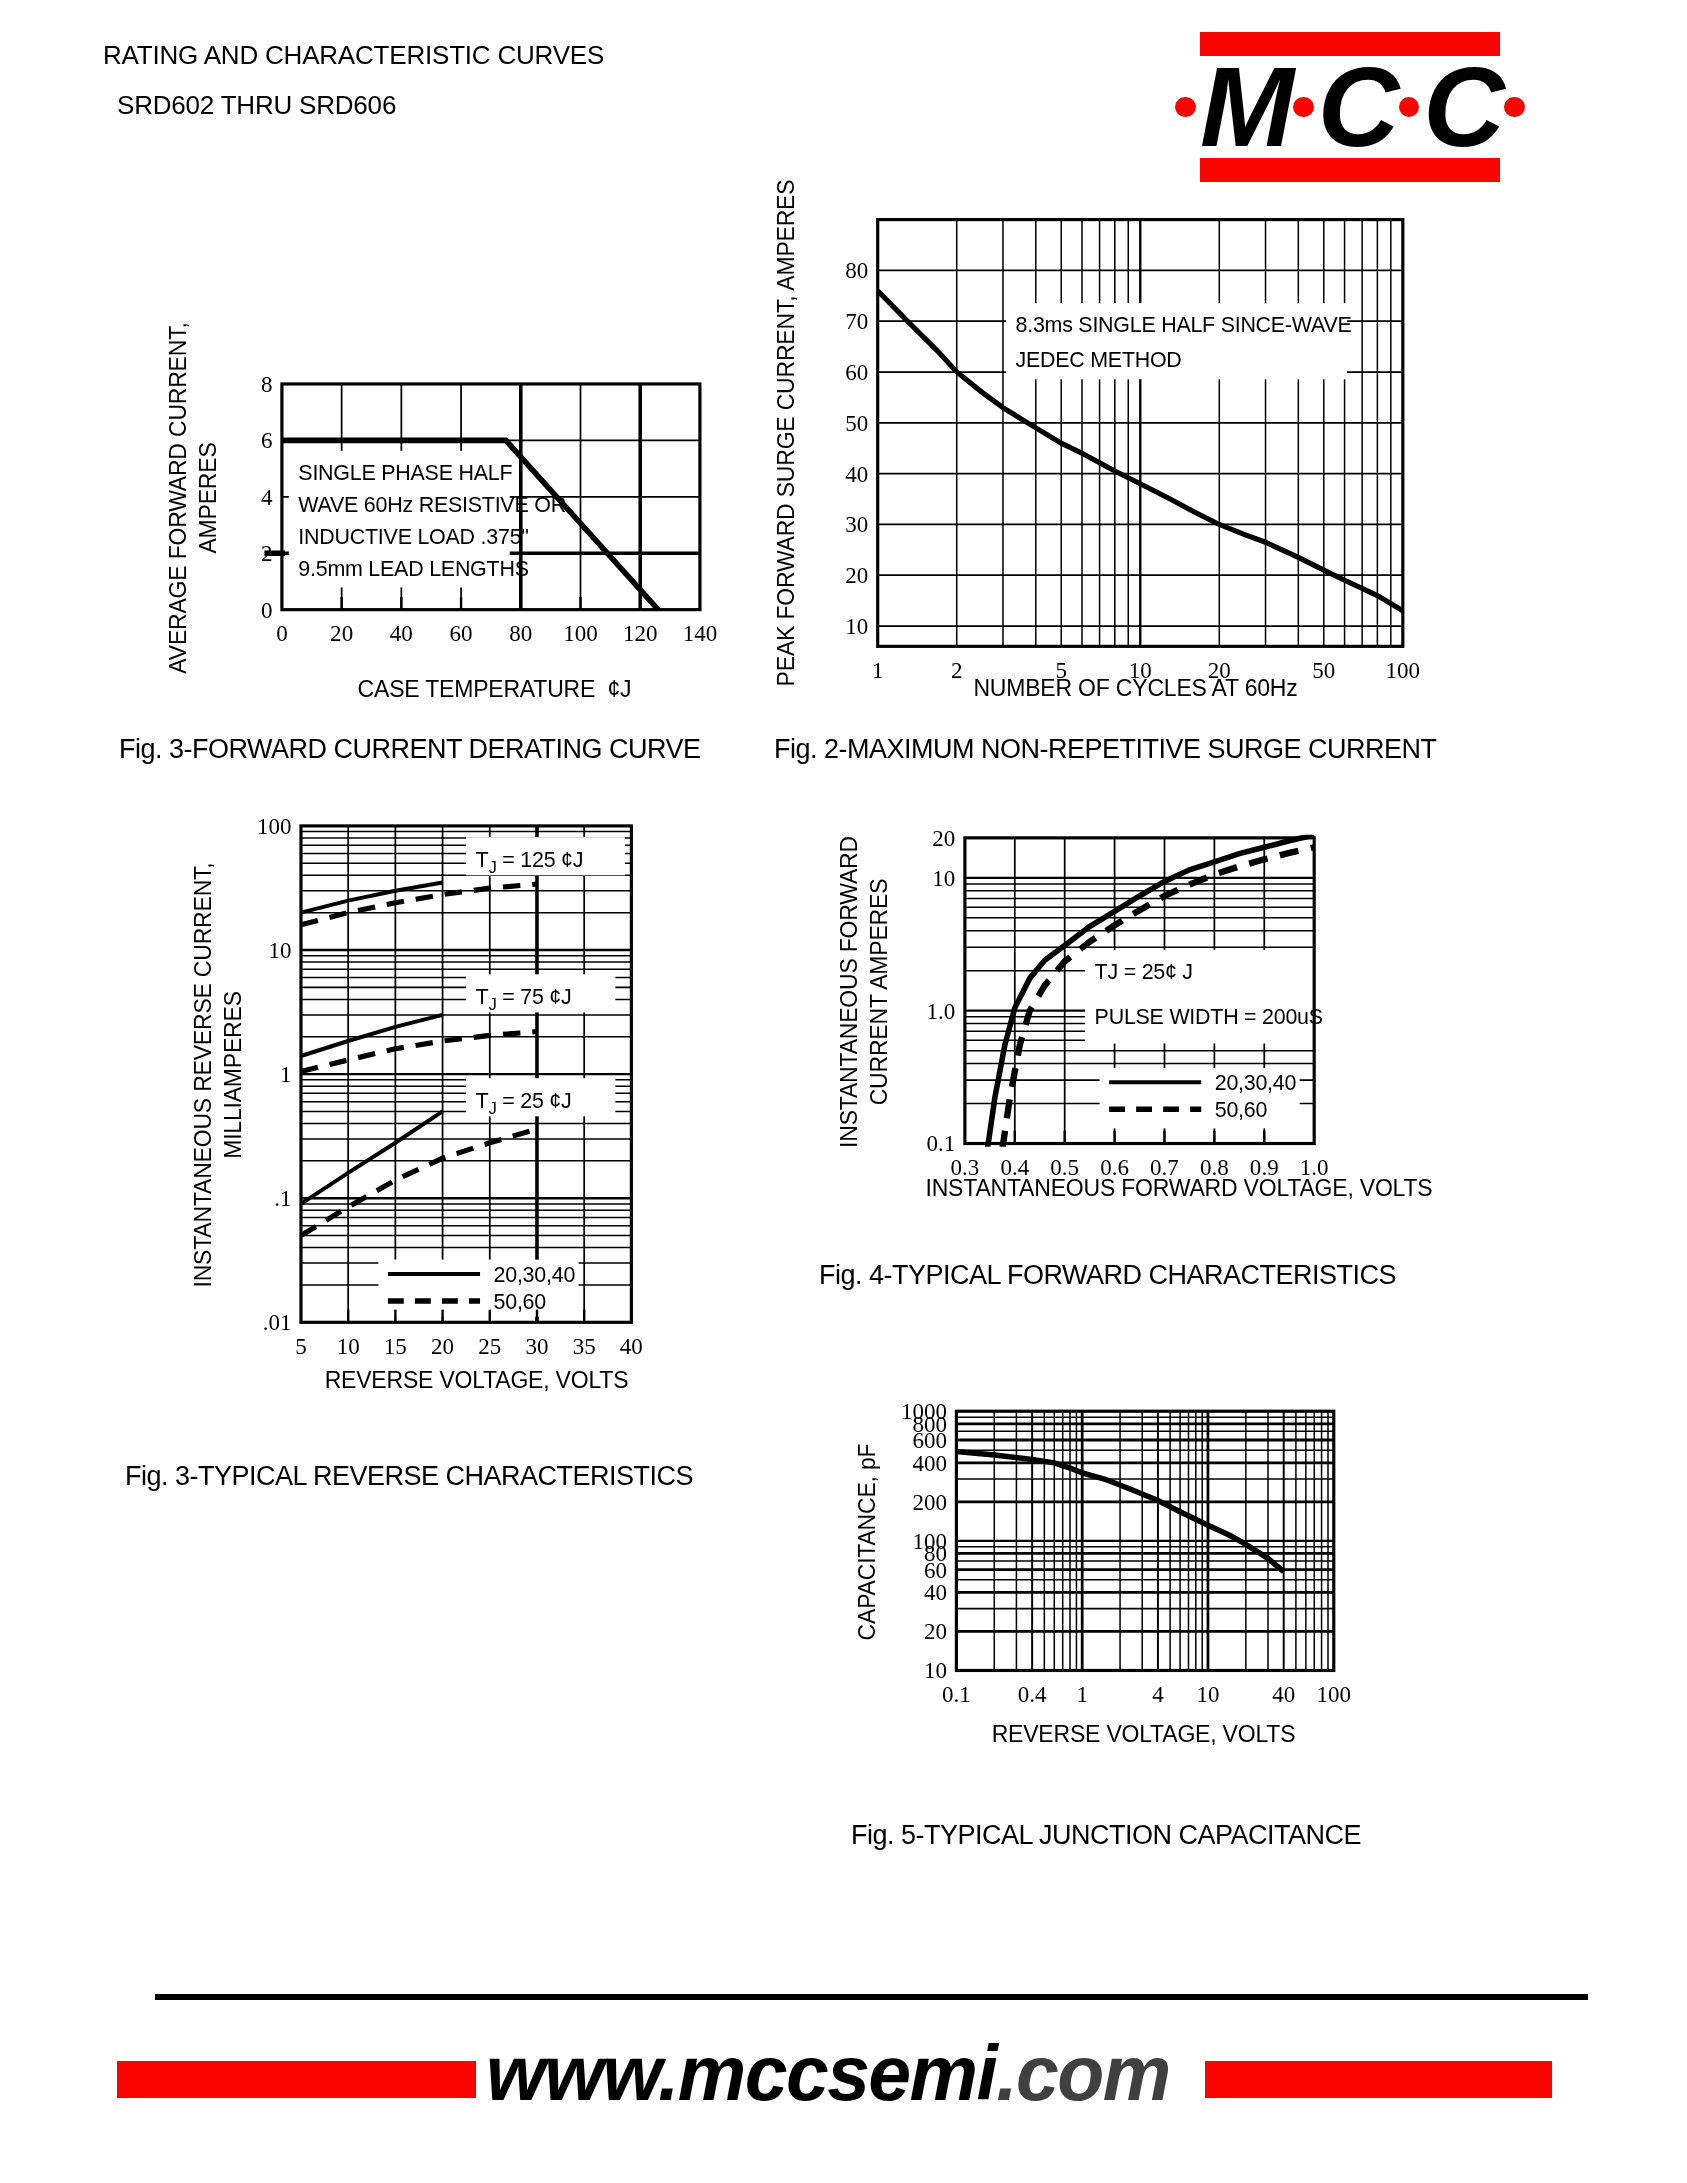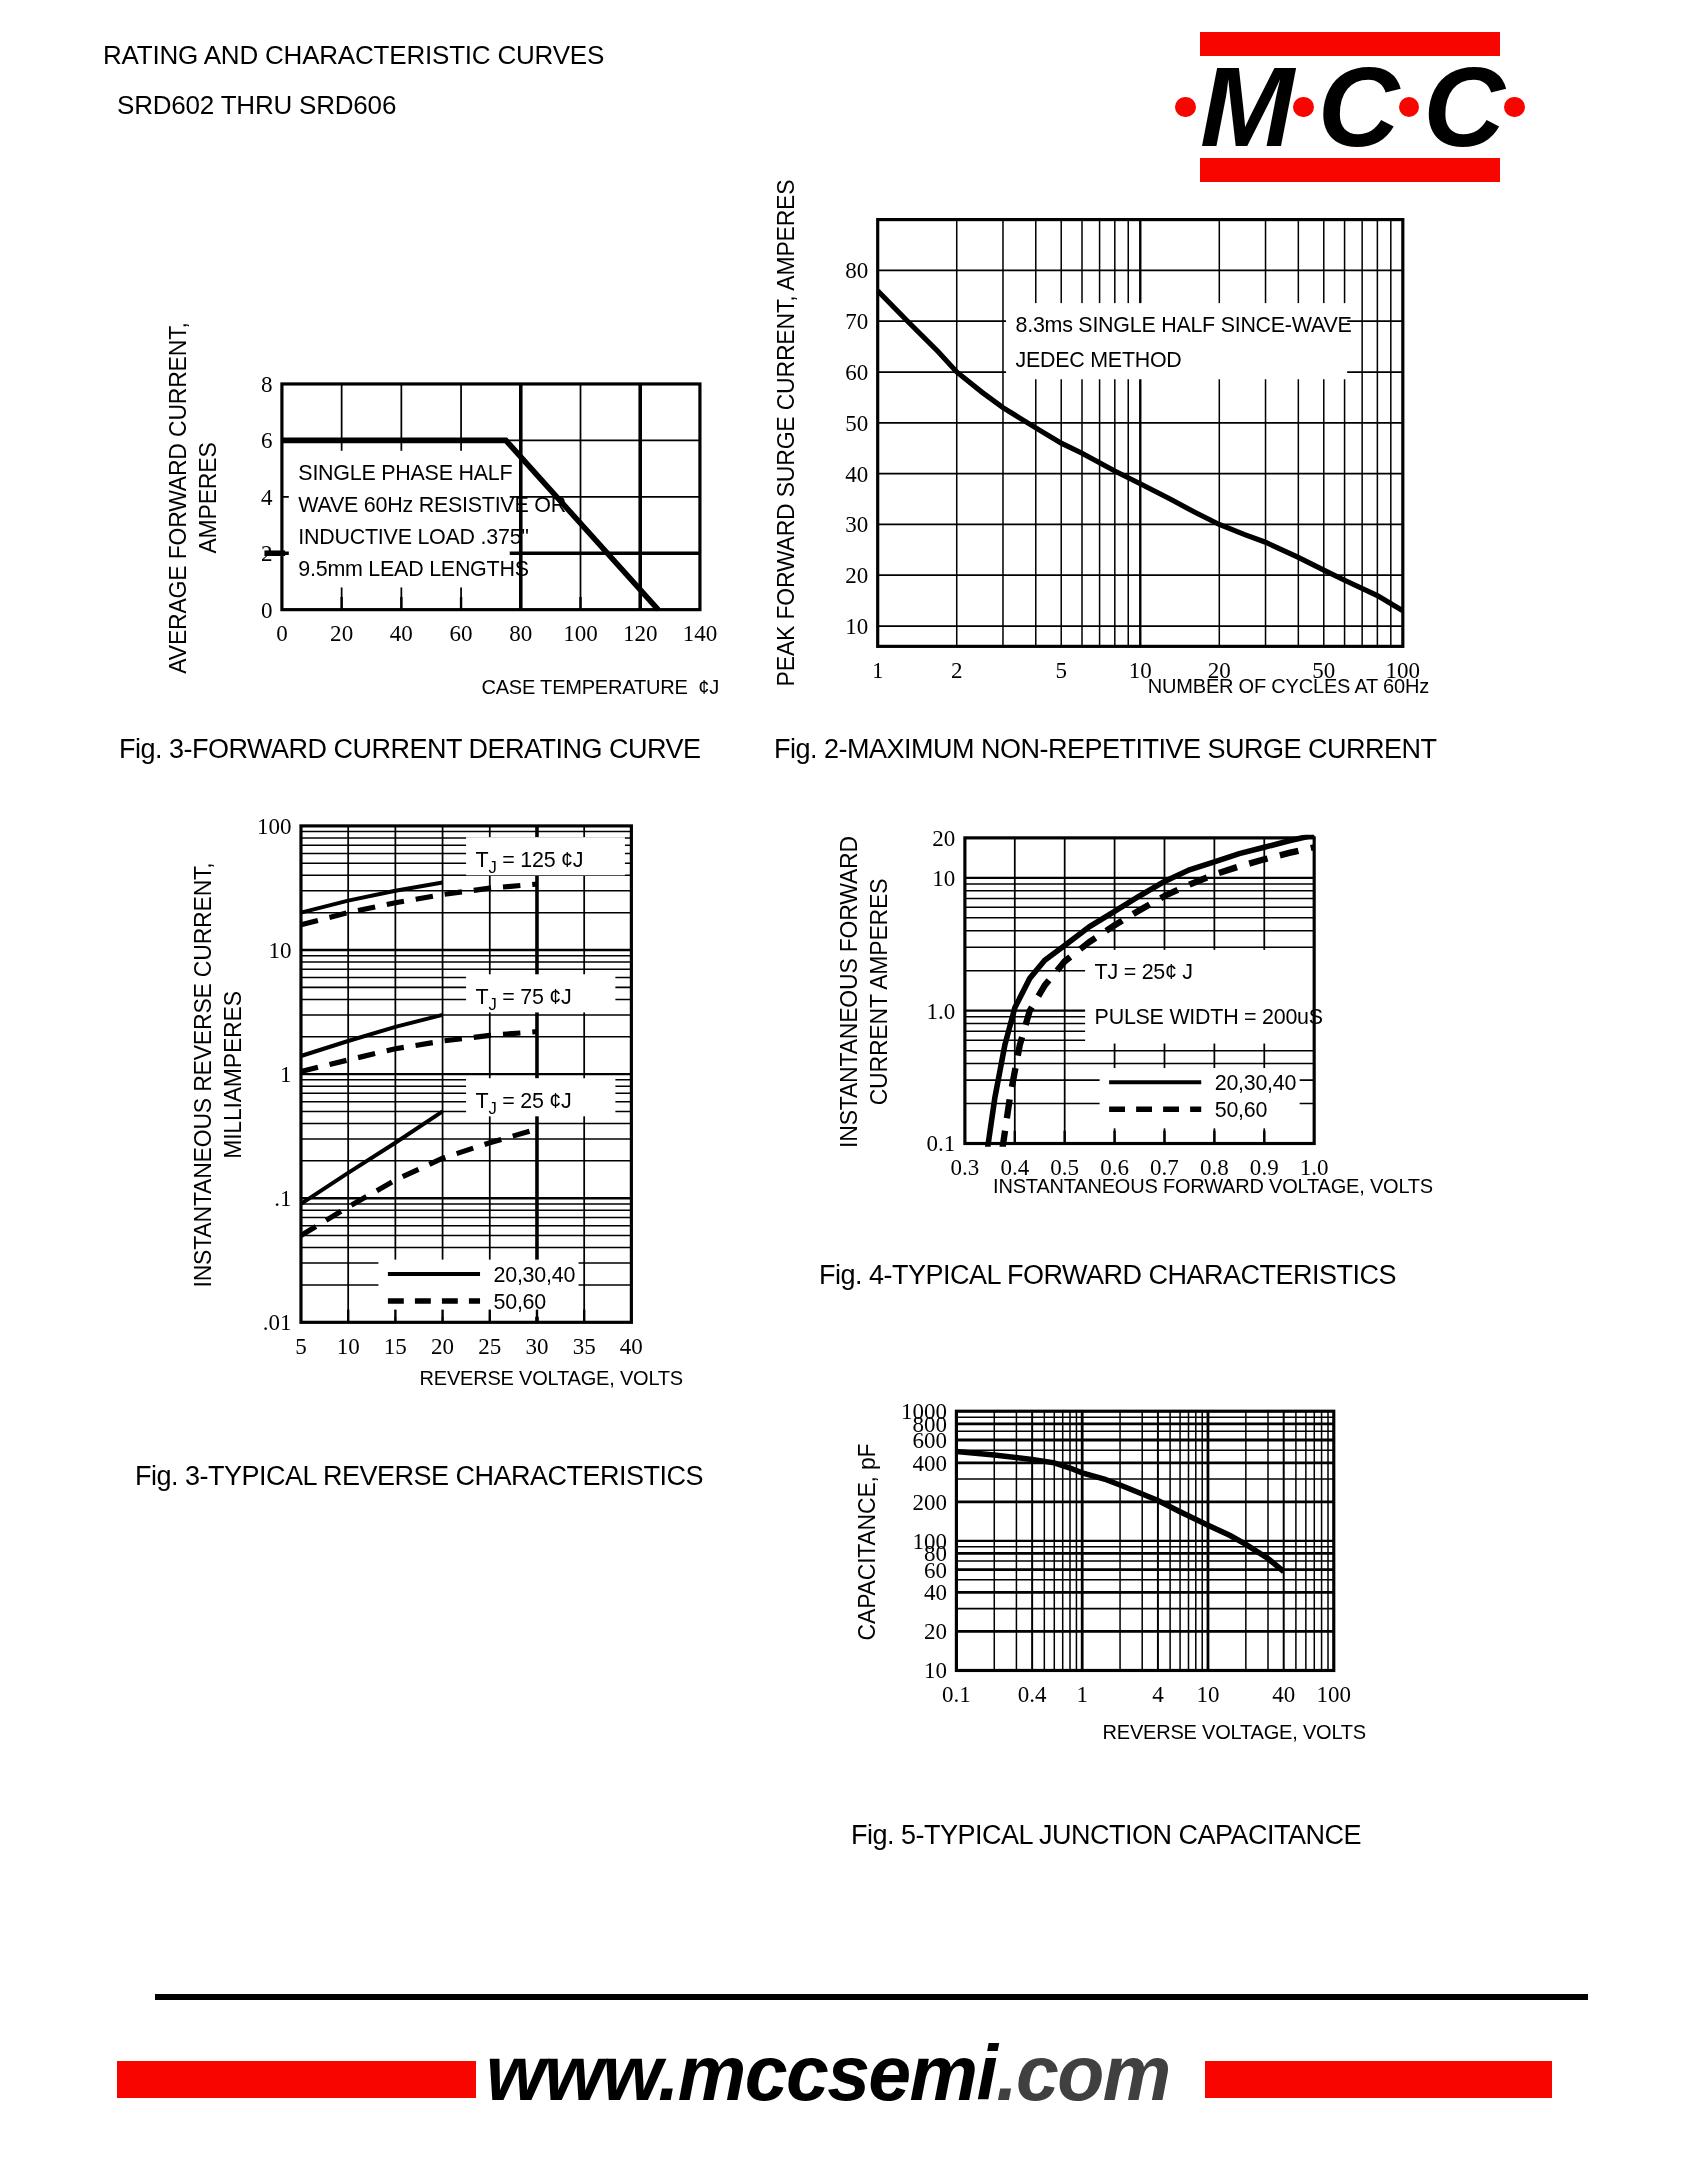--- a/index.html
+++ b/index.html
@@ -1,21 +1,21 @@
 <!DOCTYPE html>
 <html style="font-size:12.7px"><head>
 <meta charset="utf-8">
 <style>
   html,body{margin:0;padding:0}
   body{width:1687px;height:2183px;background:#fff;position:relative;
        font-family:"Liberation Sans",sans-serif;color:#000;overflow:hidden}
   .abs{position:absolute}
   .h1{font-size:26px;letter-spacing:-0.2px;white-space:nowrap}
   .cap{font-size:27px;letter-spacing:-0.5px;white-space:nowrap}
-  .axlab{font-size:20px;text-align:right;letter-spacing:-0.2px;white-space:nowrap}
+  .axlab{font-size:23px;text-align:center;letter-spacing:-0.2px;white-space:nowrap}
   .vlab{transform:rotate(-90deg);transform-origin:center center;text-align:center;
         font-size:23px;line-height:30px;letter-spacing:-0.2px;white-space:nowrap}
   svg.chart{position:absolute;overflow:visible}
   text.tick{font-family:"Liberation Serif",serif;font-size:29px;fill:#000}
   text.ann{font-family:"Liberation Sans",sans-serif;font-size:27px;letter-spacing:-.3px;fill:#000}
   .logo{display:flex;flex-direction:column}
   .logo-bar{height:24px;width:100%}
   .logo-row{height:102px;display:flex;align-items:center;justify-content:center}
   .logo-dot{width:20.6px;height:20.6px;border-radius:50%;margin:0 4px;flex:none}
   .logo-letter{font-size:113px;font-weight:bold;font-style:italic;letter-spacing:-4.8px;line-height:95px}
@@ -228,21 +228,21 @@
     <text x="336.14285714285717" y="685" class="tick" text-anchor="middle">30</text>
     <text x="395.57142857142856" y="685" class="tick" text-anchor="middle">35</text>
     <text x="455" y="685" class="tick" text-anchor="middle">40</text>
     <text x="27" y="30" class="tick" text-anchor="end">100</text>
     <text x="27" y="186.25" class="tick" text-anchor="end">10</text>
     <text x="27" y="342.5" class="tick" text-anchor="end">1</text>
     <text x="27" y="498.75" class="tick" text-anchor="end">.1</text>
     <text x="27" y="655" class="tick" text-anchor="end">.01</text>
   </svg>
 <div class="abs axlab" style="left:270px;top:1367px;width:413px">REVERSE VOLTAGE, VOLTS</div>
-<div class="abs cap" style="left:135px;top:1461px">Fig. 3-TYPICAL REVERSE CHARACTERISTICS</div>
+<div class="abs cap" style="left:125px;top:1461px">Fig. 3-TYPICAL REVERSE CHARACTERISTICS</div>
 
 <div class="abs vlab" style="left:665px;top:962px;width:397px">
   <div>INSTANTANEOUS FORWARD</div>
   <div>CURRENT AMPERES</div>
 </div>
 <svg class="chart" style="left:937px;top:822px" width="413" height="385" viewBox="0 0 520 485">
     <clipPath id="cp3">
       <rect x="33" y="16" width="444" height="393"></rect>
     </clipPath>
     <line x1="97.85714285714288" x2="97.85714285714288" y1="20" y2="405" stroke="#000" stroke-width="2.2"></line>

